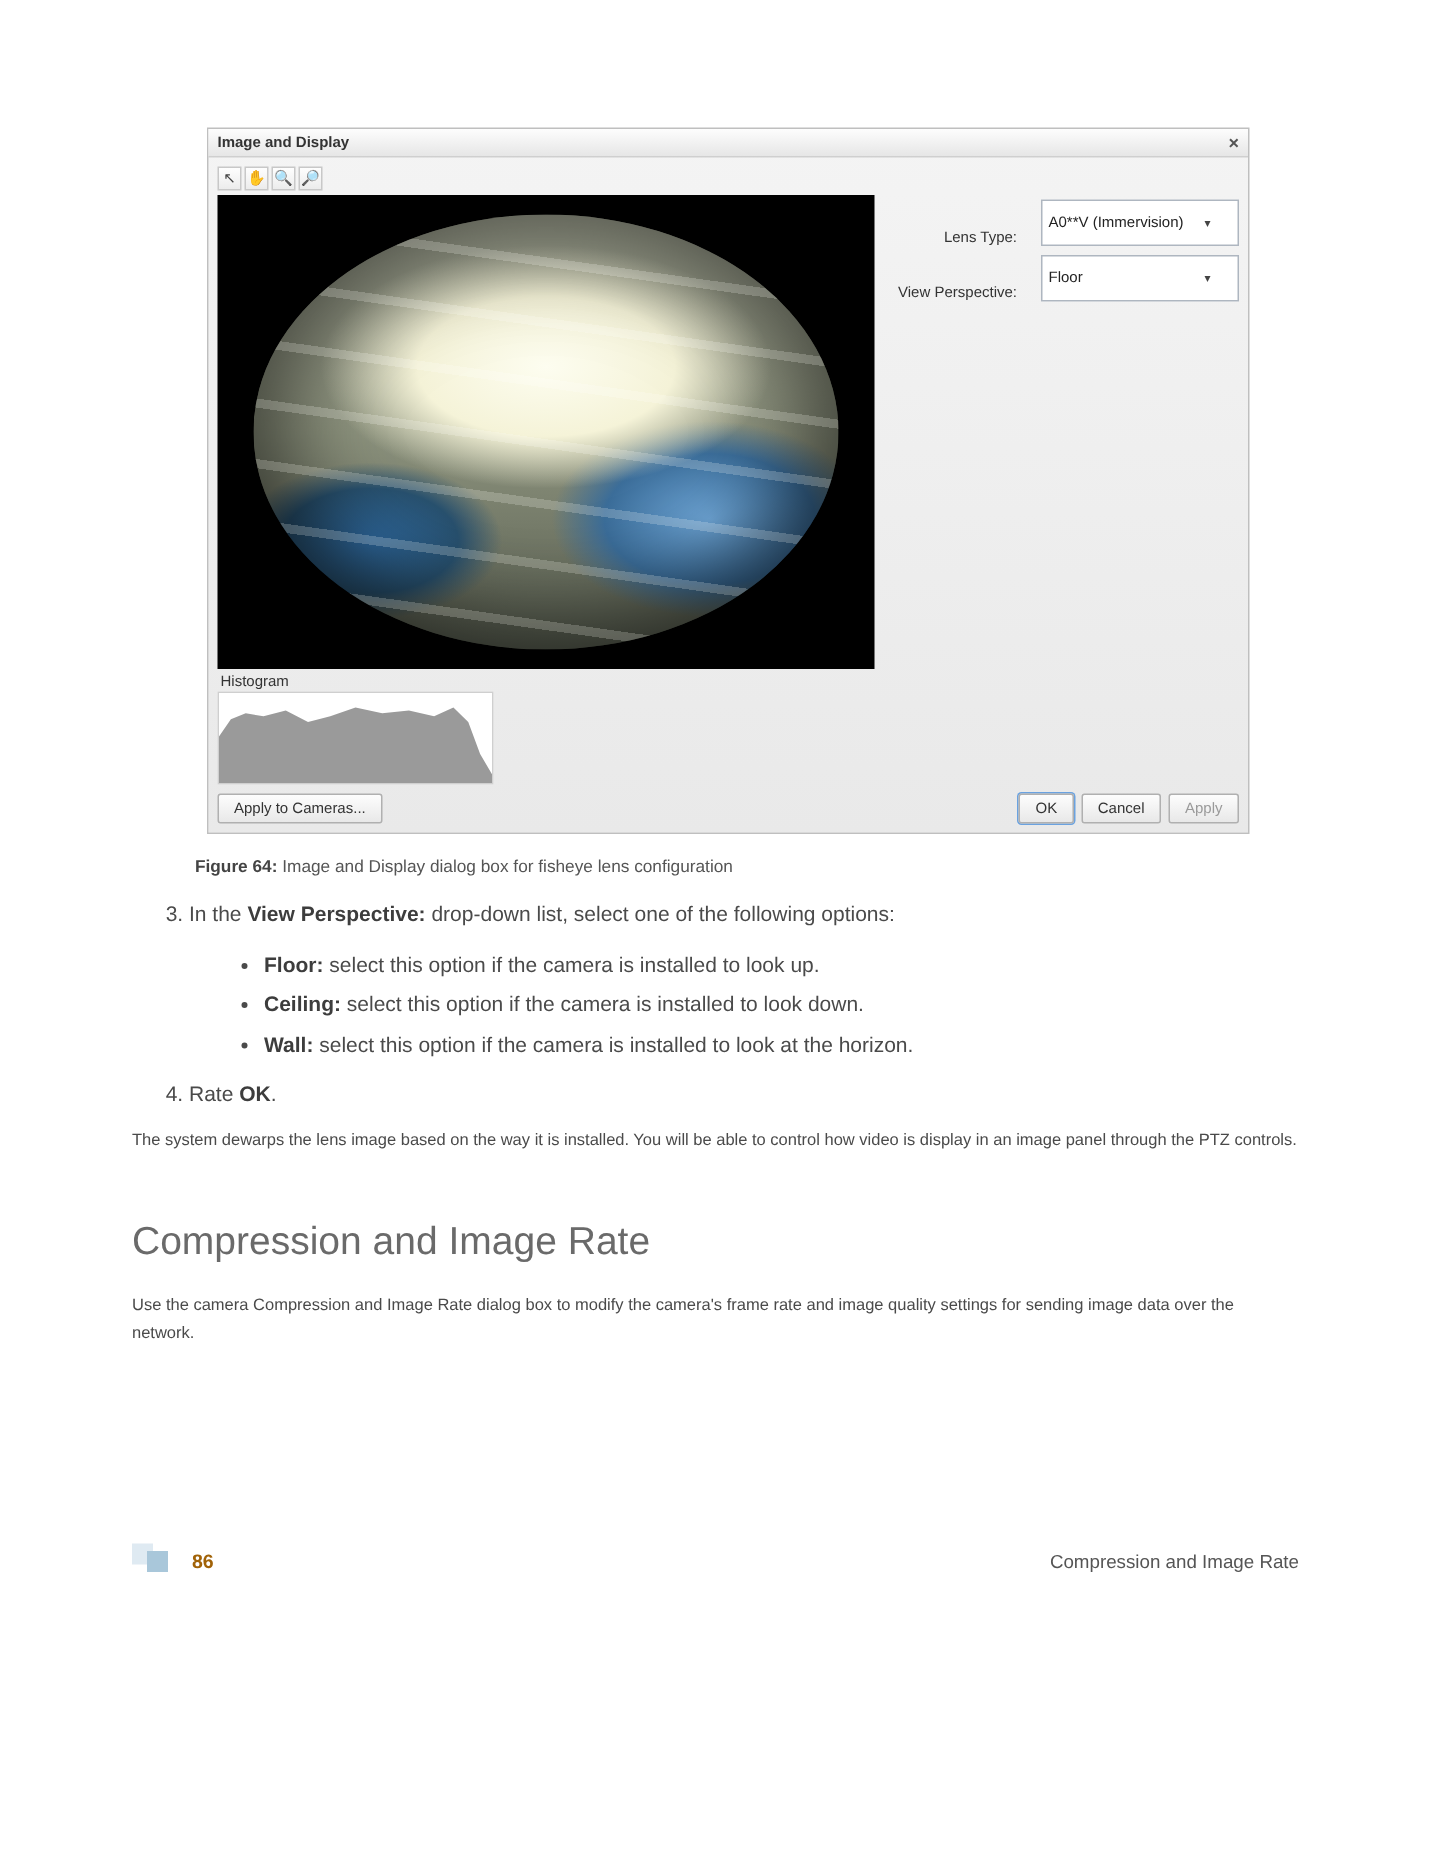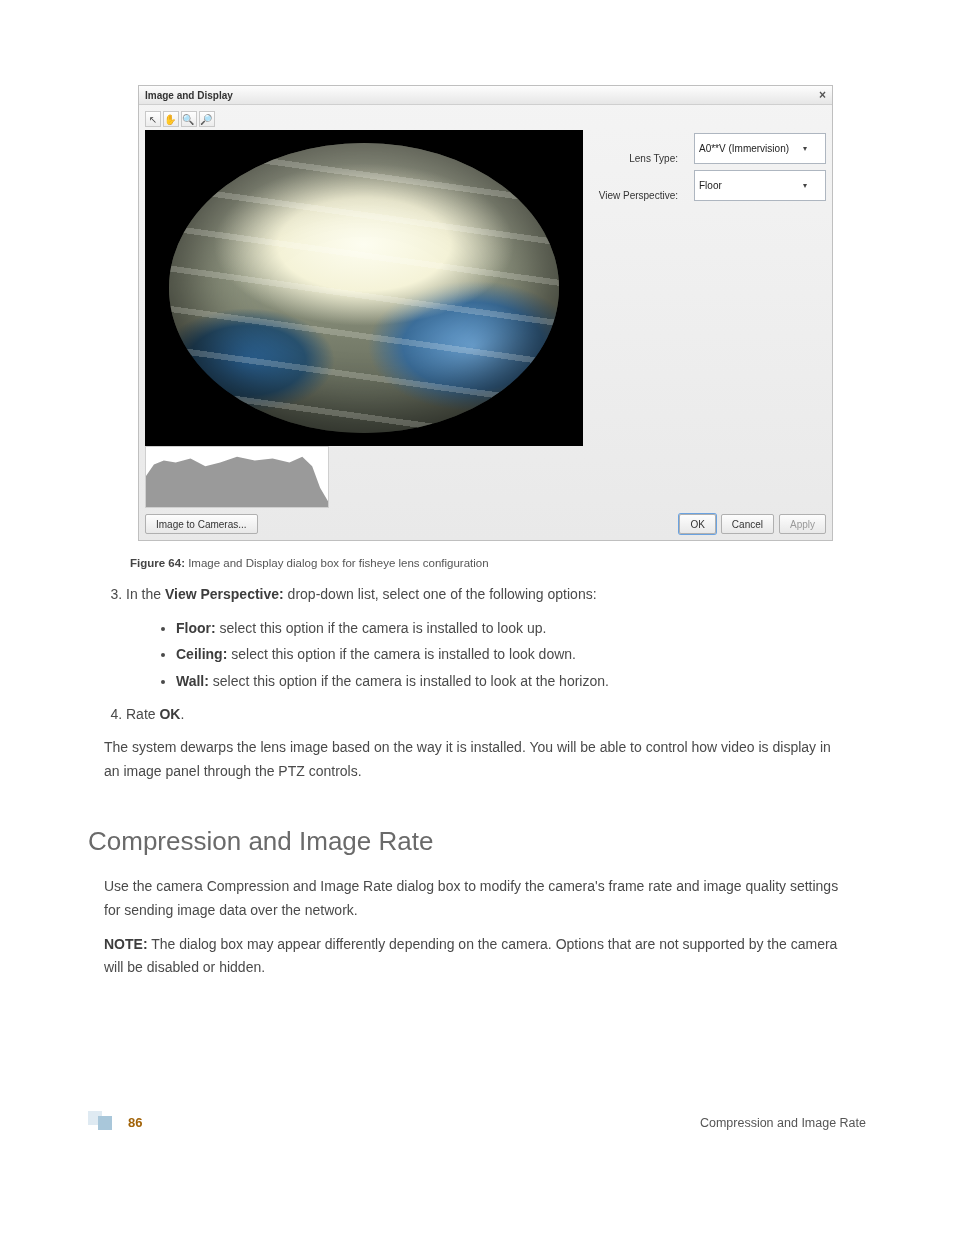--- a/index.html
+++ b/index.html
@@ -150,21 +150,21 @@
   .caption {
     font-size: 11.5px;
     color:#555;
     margin: 16px 0 14px 42px;
   }
   .caption b { color:#444; }
   ol { margin: 0 0 0 38px; padding: 0; }
   ol > li { font-size: 14px; line-height: 1.7; margin-bottom: 6px; color:#4a4a4a; }
   ul.bullets { list-style: disc; margin: 8px 0 8px 50px; padding:0; }
   ul.bullets li { font-size: 14px; line-height: 1.9; color:#4a4a4a; }
-  p.body { font-size: 14px; line-height: 1.7; margin: 10px 16px; color:#4a4a4a; }
+  p.body { font-size: 11px; line-height: 1.7; margin: 10px 0; color:#4a4a4a; }
   h2.section {
     font-size: 26px;
     font-weight: 400;
     color:#6a6a6a;
     margin: 42px 0 18px 0;
   }
   a.link { color:#1a90d0; text-decoration: none; border-bottom:1px solid #1a90d0; font-weight:600; }
   b.term { color:#3d3d3d; }
 
   .footer {
@@ -208,20 +208,21 @@
           <div class="tbtn">
               <span>🔍</span>
             </div>
           <div class="tbtn">
               <span>🔎</span>
             </div>
         </div>
         <div class="preview">
           <div class="fisheye"></div>
         </div>
+        <div class="hist-label">Histogram</div>
         <div class="histogram">
           <svg viewBox="0 0 184 62" preserveAspectRatio="none">
             <path d="M0,62 L0,30 L8,18 L18,14 L30,16 L45,12 L60,20 L75,16 L92,10 L110,14 L128,12 L145,16 L158,10 L168,20 L176,42 L184,56 L184,62 Z" fill="#9a9a9a"></path>
           </svg>
         </div>
       </div>
       <div class="dlg-right">
         <div class="fld">
           <label>Lens Type:</label>
           <div class="select">
@@ -232,21 +233,21 @@
         <div class="fld">
           <label>View Perspective:</label>
           <div class="select">
             <span>Floor</span>
             <span class="arrow">▾</span>
           </div>
         </div>
       </div>
     </div>
     <div class="dlg-footer">
-      <div class="winbtn">Image to Cameras...</div>
+      <div class="winbtn">Apply to Cameras...</div>
       <div class="btngroup">
         <div class="winbtn default">OK</div>
         <div class="winbtn">Cancel</div>
         <div class="winbtn disabled">Apply</div>
       </div>
     </div>
   </div>
 
   <div class="caption">
     <b>Figure 64:</b><span> Image and Display dialog box for fisheye lens configuration</span>
@@ -265,23 +266,20 @@
       <span>Rate </span><b class="term">OK</b><span>.</span>
     </li>
   </ol>
 
   <p class="body">The system dewarps the lens image based on the way it is installed. You will be able to control how video is display in an image panel through the PTZ controls.</p>
 
   <h2 class="section">Compression and Image Rate</h2>
 
   <p class="body">Use the camera Compression and Image Rate dialog box to modify the camera's frame rate and image quality settings for sending image data over the network.</p>
 
-  <p class="body">
-    <b class="term">NOTE:</b><span> The dialog box may appear differently depending on the camera. Options that are not supported by the camera will be disabled or hidden.</span>
-  </p>
 
 
   <div class="footer">
     <div class="footer-left">
       <div class="sq">
           <span class="a"></span>
           <span class="b"></span>
         </div>
       <span class="pgnum">86</span>
     </div>

